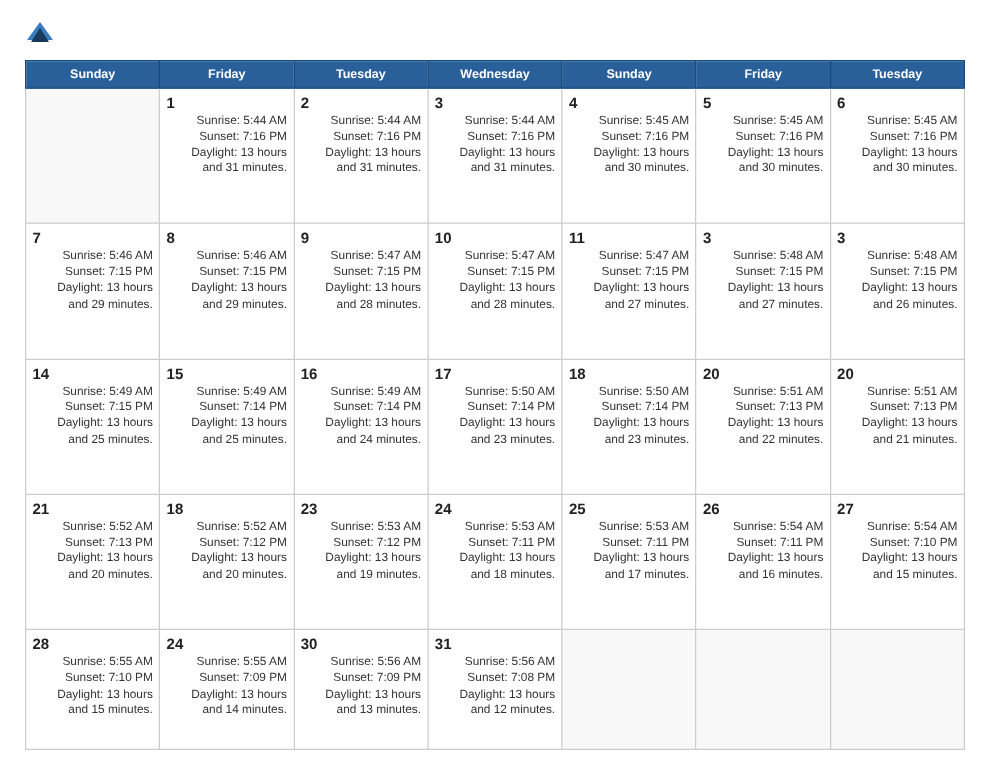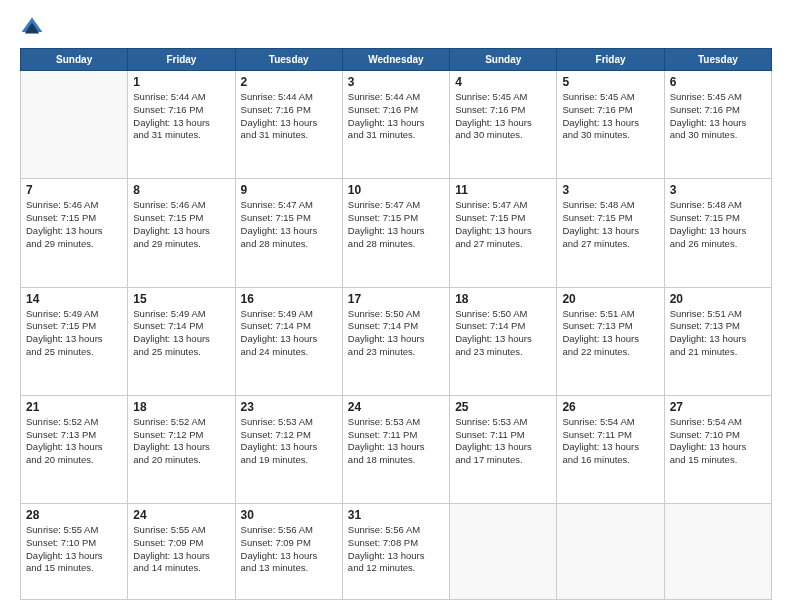--- a/index.html
+++ b/index.html
@@ -88,20 +88,21 @@
       font-size: 12px;
       font-weight: bold;
       color: #222;
       display: block;
       margin-bottom: 2px;
     }
     .day-info {
       font-size: 9.5px;
       line-height: 1.35;
       color: #333;
+      text-align: right;
     }
     .week-row td {
       height: 88px;
     }
     .last-row td {
       height: 78px;
     }
   </style>
 </head>
 <body>

